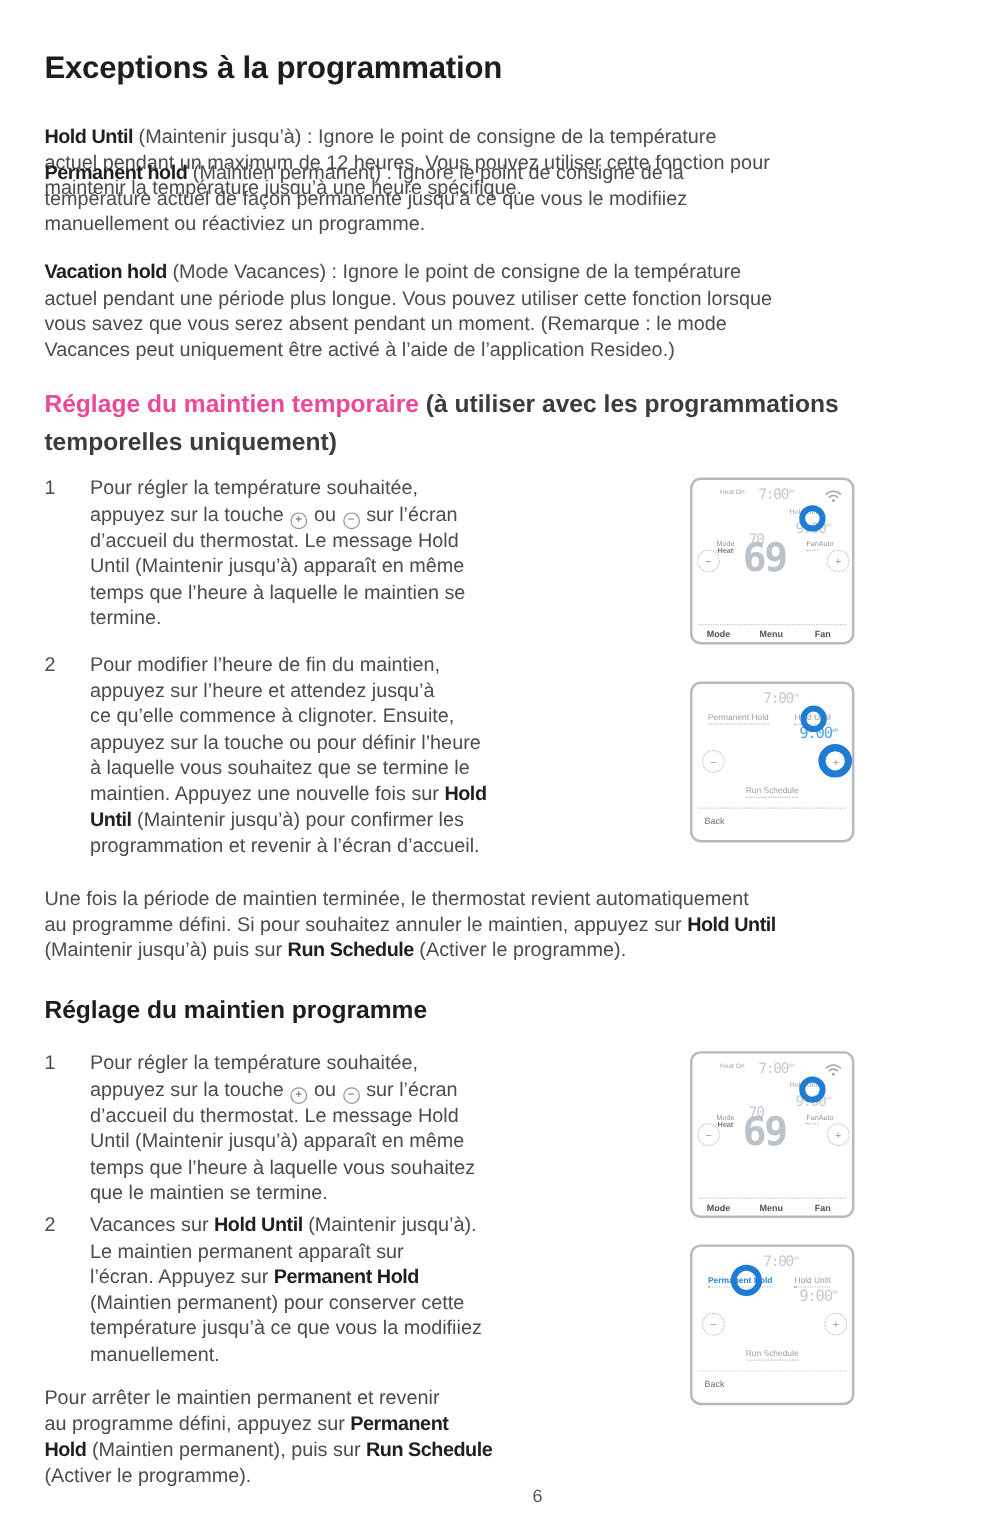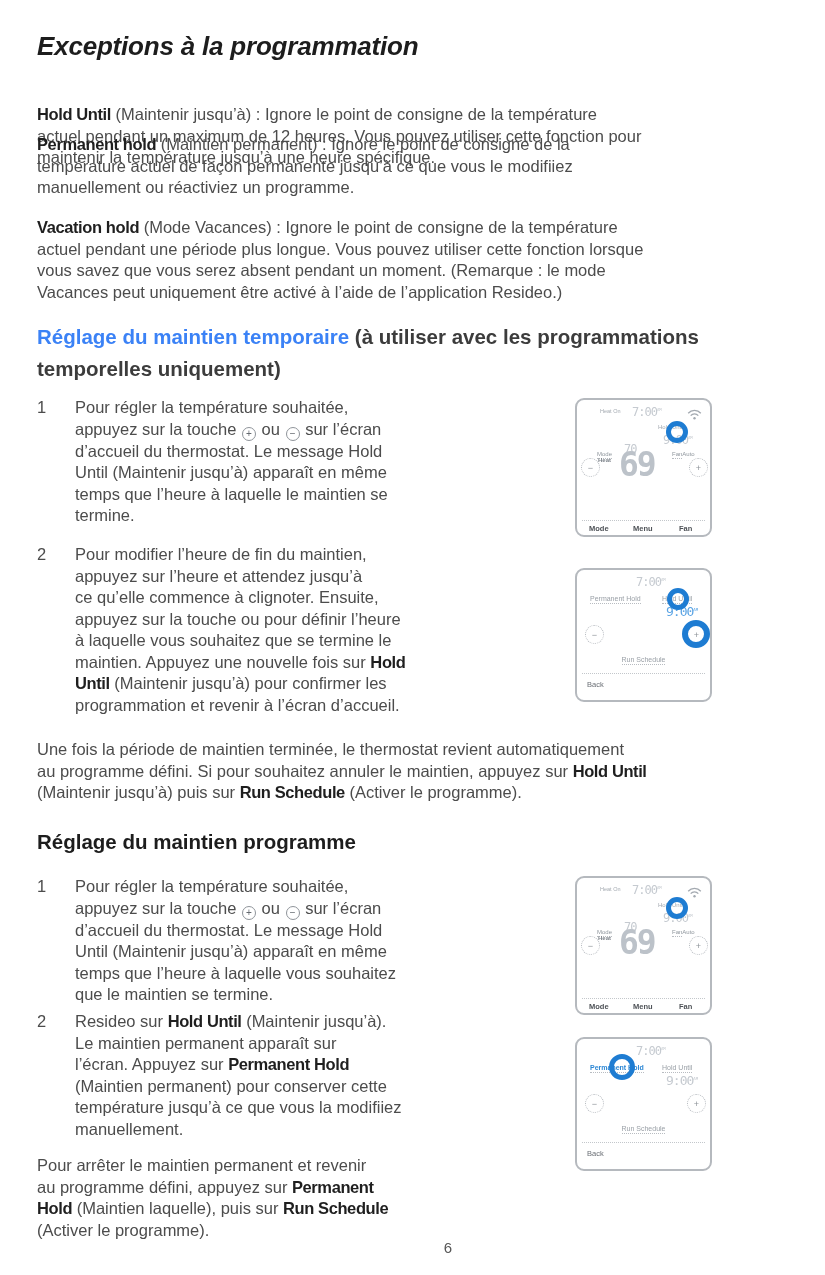--- a/index.html
+++ b/index.html
@@ -9,21 +9,21 @@
     font-family:"Liberation Sans", sans-serif;
     color:#4c4c4c; overflow:hidden;
   }
   .abs { position:absolute; }
 
   
   .doc-title { font-size:26px; font-weight:700; color:#1d1d1d; letter-spacing:-0.2px; }
   .para { font-size:16.5px; line-height:21.5px; white-space:pre-line; color:#4c4c4c; }
   .para .b, .step-text .b { font-weight:700; color:#1f1f1f; letter-spacing:-0.4px; }
   .sec-heading { font-size:20.5px; line-height:32px; color:#3c3c3c; white-space:pre-line; }
-  .sec-heading .b { font-weight:700; color:#3b82f6; }
+  .sec-heading .b { font-weight:700; color:#ec4899; }
   .sec-heading2 { font-size:20.5px; font-weight:700; color:#1d1d1d; }
   .step { display:flex; }
   .step-num { width:38px; flex:0 0 38px; font-size:16.5px; line-height:21.5px; color:#4c4c4c; }
   .step-text { font-size:16.5px; line-height:21.5px; white-space:pre-line; width:400px; color:#4c4c4c; }
   .inline-circle {
     display:inline-flex; width:14px; height:14px; border:1px solid #8f949a;
     border-radius:50%; align-items:center; justify-content:center;
     font-size:10px; line-height:10px; color:#63686e; vertical-align:-2px; margin:0 1px;
     white-space:normal;
   }
@@ -75,21 +75,21 @@
   .h-run { position:absolute; left:0; right:0; top:86px; text-align:center; font-size:7px; color:#9aa0a7; }
   .h-run span { border-bottom:1px dotted #b8bcc1; padding-bottom:1px; }
   .h-botdiv { left:5px; right:5px; top:103px; }
   .h-back { position:absolute; left:10px; top:110px; font-size:7.5px; color:#6a6f75; }
   .tcard.v2 .h-time2 { color:#5ba4e4; }
   .tcard.v4 .h-permhold { color:#2d87d4; font-weight:700; }
 </style>
 </head>
 <body>
 
-<h1 class="abs doc-title" style="left:37px; top:31px;font-style:italic;">Exceptions à la programmation</h1>
+<h1 class="abs doc-title" style="left:37px; top:41px;">Exceptions à la programmation</h1>
 
 <p class="abs para" style="left:37px; top:80px; width:745px;margin-top:24px;"><span class="b">Hold Until</span><span> (Maintenir jusqu’à) : Ignore le point de consigne de la température
 actuel pendant un maximum de 12 heures. Vous pouvez utiliser cette fonction pour
 maintenir la température jusqu’à une heure spécifique.</span></p>
 <p class="abs para" style="left:37px; top:134px; width:745px;"><span class="b">Permanent hold</span><span> (Maintien permanent) : Ignore le point de consigne de la
 température actuel de façon permanente jusqu’à ce que vous le modifiiez
 manuellement ou réactiviez un programme.</span></p>
 <p class="abs para" style="left:37px; top:217px; width:745px;"><span class="b">Vacation hold</span><span> (Mode Vacances) : Ignore le point de consigne de la température
 actuel pendant une période plus longue. Vous pouvez utiliser cette fonction lorsque
 vous savez que vous serez absent pendant un moment. (Remarque : le mode
@@ -129,31 +129,31 @@
   <div class="step-num">1</div>
   <div class="step-text"><span>Pour régler la température souhaitée,
 appuyez sur la touche </span><span class="inline-circle">+</span><span> ou </span><span class="inline-circle">−</span><span> sur l’écran
 d’accueil du thermostat. Le message Hold
 Until (Maintenir jusqu’à) apparaît en même
 temps que l’heure à laquelle vous souhaitez
 que le maintien se termine.</span></div>
 </div>
 <div class="abs step" style="left:37px; top:1011px;">
   <div class="step-num">2</div>
-  <div class="step-text"><span>Resideo sur </span><span class="b">Hold Until</span><span> (Maintenir jusqu’à).
+  <div class="step-text"><span>Vacances sur </span><span class="b">Hold Until</span><span> (Maintenir jusqu’à).
 Le maintien permanent apparaît sur
 l’écran. Appuyez sur </span><span class="b">Permanent Hold</span><span>
 (Maintien permanent) pour conserver cette
 température jusqu’à ce que vous la modifiiez
 manuellement.</span></div>
 </div>
 
 <p class="abs para" style="left:37px; top:1155px; width:480px;"><span>Pour arrêter le maintien permanent et revenir
 au programme défini, appuyez sur </span><span class="b">Permanent
-Hold</span><span> (Maintien laquelle), puis sur </span><span class="b">Run Schedule</span><span>
+Hold</span><span> (Maintien permanent), puis sur </span><span class="b">Run Schedule</span><span>
 (Activer le programme).</span></p>
 
 <div class="abs page-num" style="left:428px; top:1239px;">6</div>
 
 <div class="tcard home" style="left:575px; top:398px;">
   <span class="t-status tiny">Heat On</span>
   <span class="t-time seg"><span>7:00</span><sup>AM</sup></span>
   <span class="t-wifi"><svg width="15" height="11" viewBox="0 0 15 11">
         <path d="M1.2 4.2 A8.6 8.6 0 0 1 13.8 4.2" fill="none" stroke="#a3a9b0" stroke-width="1.3"></path>
         <path d="M3.7 6.7 A5 5 0 0 1 11.3 6.7" fill="none" stroke="#a3a9b0" stroke-width="1.3"></path>

